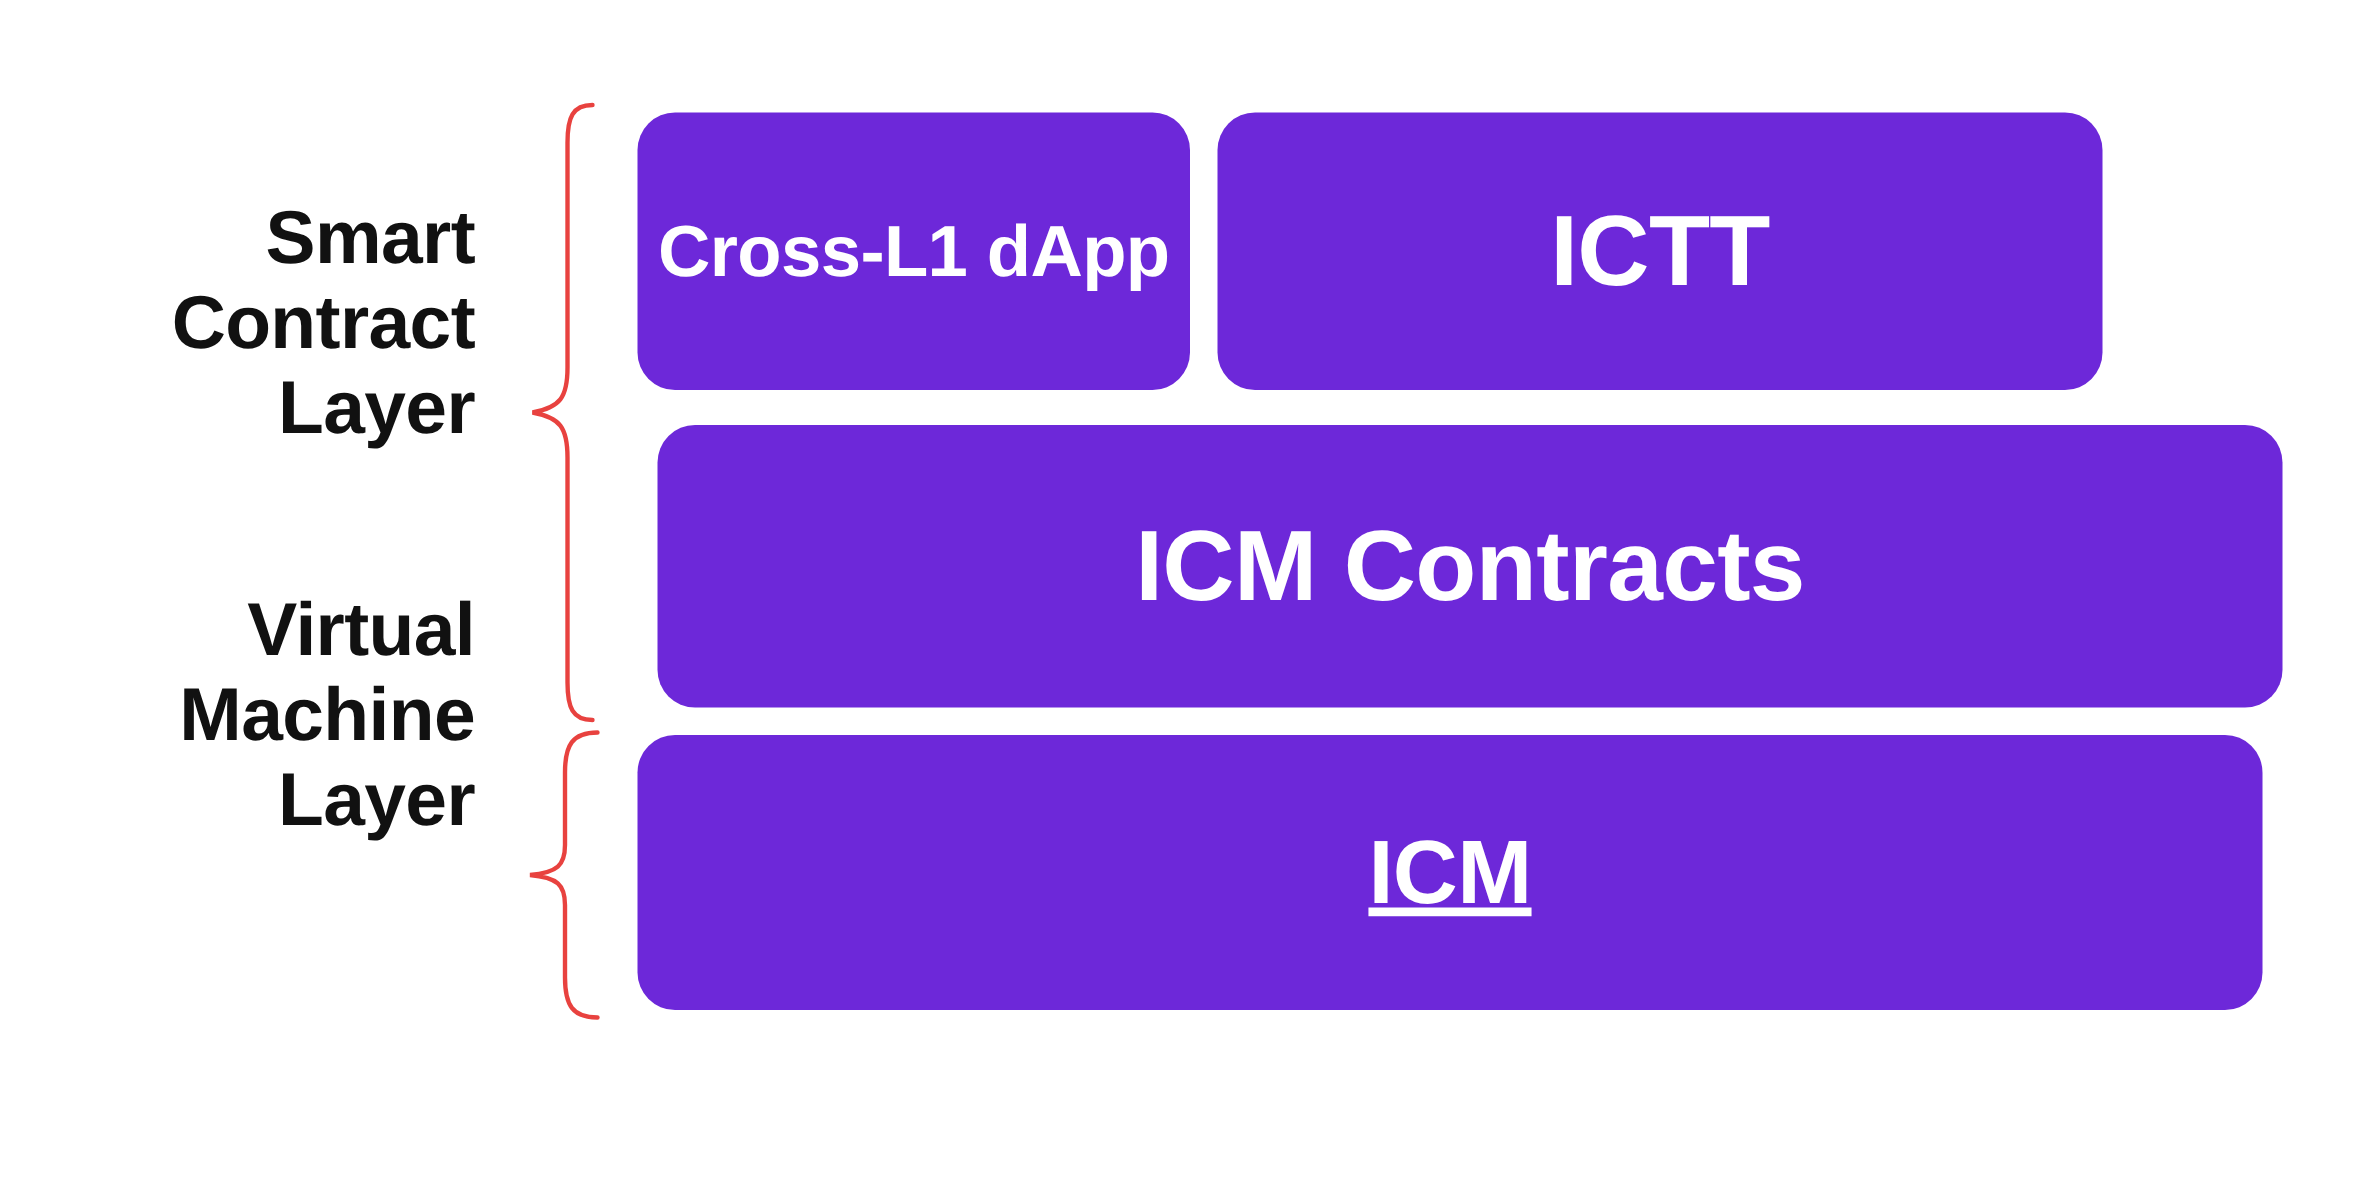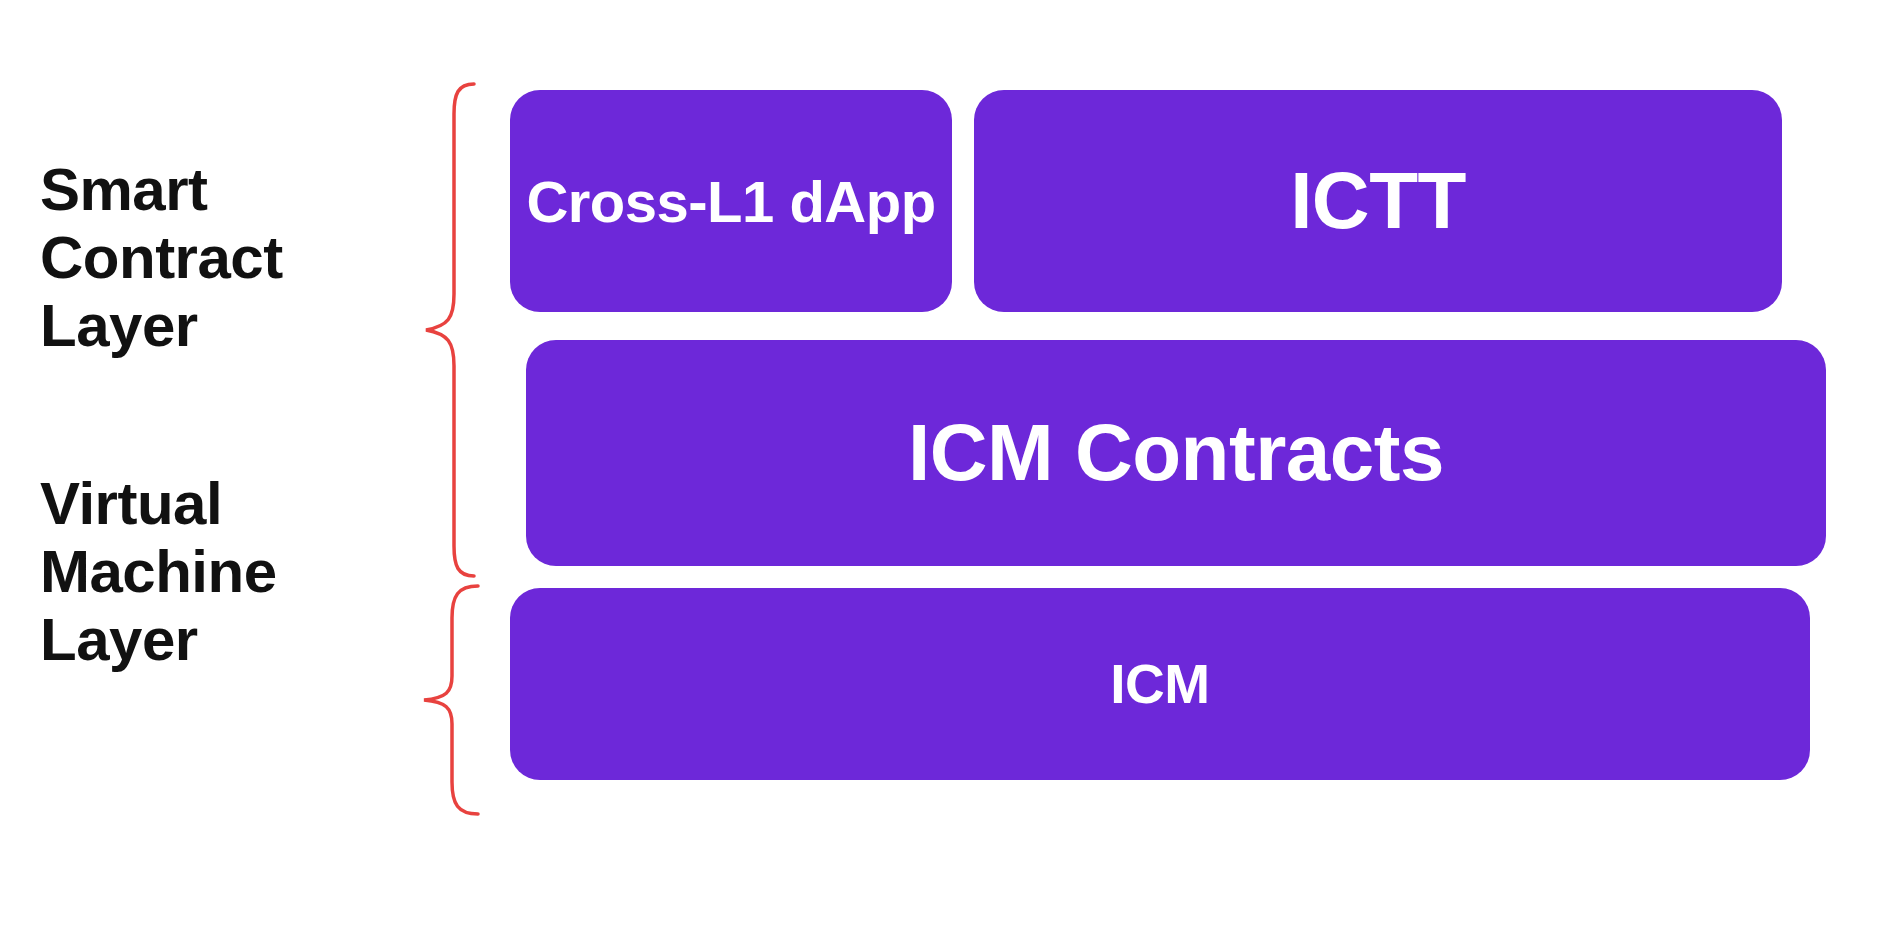--- a/index.html
+++ b/index.html
@@ -15,21 +15,21 @@
     position: relative;
     width: 1892px;
     height: 946px;
     background: #ffffff;
     overflow: hidden;
   }
 
   
   .layer-label {
     position: absolute;
-    text-align: left;
+    text-align: right;
     color: #111111;
     font-weight: 700;
     font-size: 60px;
     line-height: 68px;
     letter-spacing: -0.5px;
     white-space: pre-line;
     font-family: "Liberation Sans", "DejaVu Sans", sans-serif;
   }
   #label-smart-contract {
     left: 40px;
@@ -84,37 +84,38 @@
   #box-cross-l1-dapp {
     left: 510px;
     top: 90px;
     width: 442px;
     height: 222px;
     font-size: 58px;
   }
   #box-ictt {
     left: 974px;
     top: 90px;
-    width: 808px;
+    width: 708px;
     height: 222px;
     font-size: 80px;
   }
   #box-icm-contracts {
     left: 526px;
     top: 340px;
     width: 1300px;
     height: 226px;
     font-size: 80px;
   }
   #box-icm {
     left: 510px;
     top: 588px;
     width: 1300px;
-    height: 192px;
-    font-size: 55px;
+    height: 220px;
+    font-size: 72px;
+    text-decoration: underline;
   }
 </style>
 </head>
 <body>
 
 <div id="diagram-root">
 
   <div id="label-smart-contract" class="layer-label">Smart
 Contract
 Layer</div>

